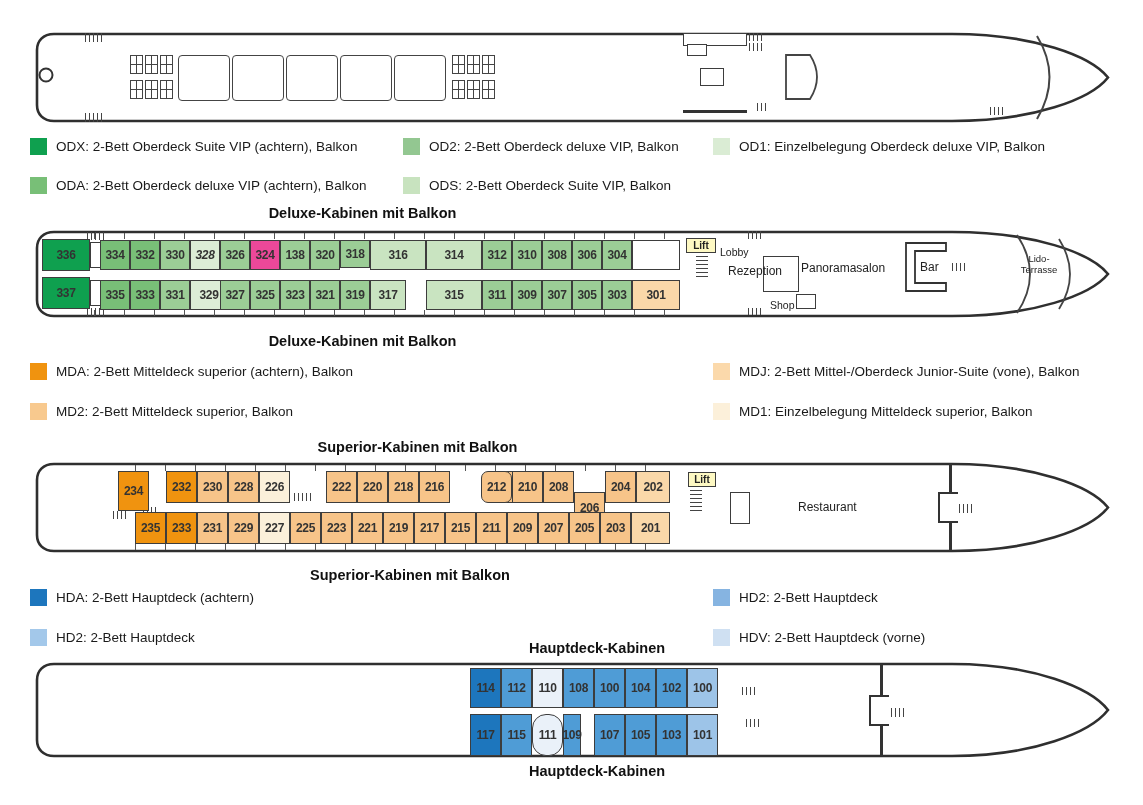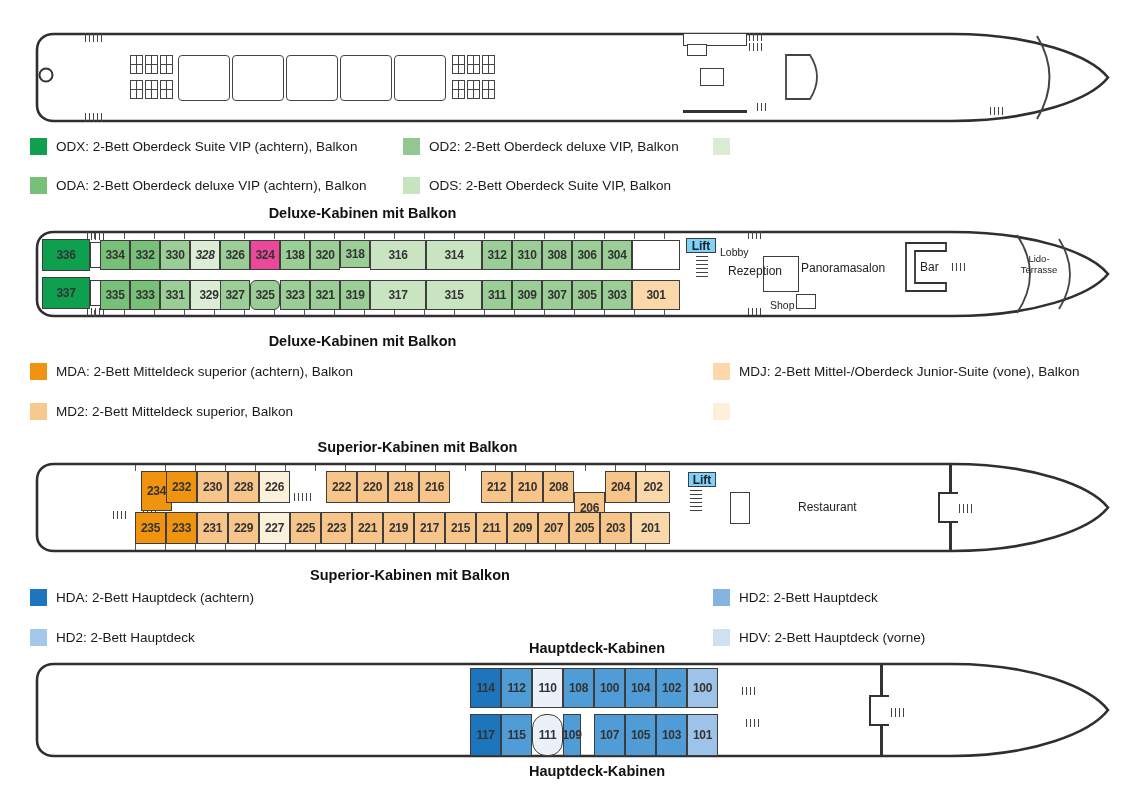--- a/index.html
+++ b/index.html
@@ -16,22 +16,22 @@
   .box{position:absolute;border:1.5px solid #3d3d3d;background:#fff;box-sizing:border-box;}
   .hatch{position:absolute;background:repeating-linear-gradient(90deg,#444 0 1.5px,transparent 1.5px 4px);}
   .hatch-h{position:absolute;background:repeating-linear-gradient(0deg,#444 0 1.5px,transparent 1.5px 4px);}
   .balcony{position:absolute;background:repeating-linear-gradient(90deg,#555 0 1.2px,transparent 1.2px 30px);}
   .line-v{position:absolute;background:#333;width:2.5px;}
   .line-h{position:absolute;background:#333;height:2.5px;}
   .door-bracket{position:absolute;border:2px solid #333;border-right:none;background:#fff;box-sizing:border-box;}
   .room-label{position:absolute;color:#222;white-space:nowrap;font-size:12px;}
   .room-label.sm{font-size:10.5px;}
   .room-label.xs{font-size:9.5px;line-height:11px;text-align:center;}
-  .lift-box{position:absolute;border:1.5px solid #3d3d3d;background:#7dd3fc;box-sizing:border-box;
-            display:flex;align-items:center;justify-content:center;font-size:12px;font-weight:700;color:#222;}
+  .lift-box{position:absolute;border:1.5px solid #3d3d3d;background:#fef9c3;box-sizing:border-box;
+            display:flex;align-items:center;justify-content:center;font-size:10px;font-weight:700;color:#222;}
   .bracket{position:absolute;display:flex;align-items:center;height:16px;color:#111;flex-direction:column;}
   .bracket .tick{width:2px;height:13px;background:#222;}
   .bracket .bline{flex:1;height:2px;background:#222;}
   .bracket .blabel{padding:0 9px;font-size:14.5px;font-weight:700;white-space:nowrap;}
   .legend-item{position:absolute;display:flex;align-items:flex-start;gap:9px;}
   .legend-item .swatch{width:17px;height:17px;flex:none;}
   .legend-item .ltext{font-size:13.5px;color:#1a1a1a;white-space:nowrap;padding-top:1px;}
   .chair{position:absolute;width:13px;height:19px;border:1.5px solid #444;box-sizing:border-box;background:
     linear-gradient(90deg,transparent calc(50% - .7px),#444 calc(50% - .7px),#444 calc(50% + .7px),transparent calc(50% + .7px)),
     linear-gradient(0deg,transparent calc(50% - .7px),#444 calc(50% - .7px),#444 calc(50% + .7px),transparent calc(50% + .7px));}
@@ -84,20 +84,21 @@
     <div class="legend-item" style="left: 30px; top: 138px;">
       <span class="swatch" style="background: rgb(15, 160, 79);"></span>
       <span class="ltext">ODX: 2-Bett Oberdeck Suite VIP (achtern), Balkon</span>
     </div>
     <div class="legend-item" style="left: 403px; top: 138px;">
       <span class="swatch" style="background: rgb(147, 199, 145);"></span>
       <span class="ltext">OD2: 2-Bett Oberdeck deluxe VIP, Balkon</span>
     </div>
     <div class="legend-item" style="left: 713px; top: 138px;">
       <span class="swatch" style="background: rgb(218, 236, 212);"></span>
+      <span class="ltext">OD1: Einzelbelegung Oberdeck deluxe VIP, Balkon</span>
     </div>
     <div class="legend-item" style="left: 30px; top: 177px;">
       <span class="swatch" style="background: rgb(120, 191, 119);"></span>
       <span class="ltext">ODA: 2-Bett Oberdeck deluxe VIP (achtern), Balkon</span>
     </div>
     <div class="legend-item" style="left: 403px; top: 177px;">
       <span class="swatch" style="background: rgb(200, 227, 191);"></span>
       <span class="ltext">ODS: 2-Bett Oberdeck Suite VIP, Balkon</span>
     </div>
     <div class="legend-item" style="left: 30px; top: 363px;">
@@ -107,20 +108,21 @@
     <div class="legend-item" style="left: 713px; top: 363px;">
       <span class="swatch" style="background: rgb(251, 217, 171);"></span>
       <span class="ltext">MDJ: 2-Bett Mittel-/Oberdeck Junior-Suite (vone), Balkon</span>
     </div>
     <div class="legend-item" style="left: 30px; top: 403px;">
       <span class="swatch" style="background: rgb(248, 201, 142);"></span>
       <span class="ltext">MD2: 2-Bett Mitteldeck superior, Balkon</span>
     </div>
     <div class="legend-item" style="left: 713px; top: 403px;">
       <span class="swatch" style="background: rgb(252, 240, 218);"></span>
+      <span class="ltext">MD1: Einzelbelegung Mitteldeck superior, Balkon</span>
     </div>
     <div class="legend-item" style="left: 30px; top: 589px;">
       <span class="swatch" style="background: rgb(29, 118, 189);"></span>
       <span class="ltext">HDA: 2-Bett Hauptdeck (achtern)</span>
     </div>
     <div class="legend-item" style="left: 713px; top: 589px;">
       <span class="swatch" style="background: rgb(134, 180, 225);"></span>
       <span class="ltext">HD2: 2-Bett Hauptdeck</span>
     </div>
     <div class="legend-item" style="left: 30px; top: 629px;">
@@ -207,25 +209,25 @@
       <div class="cabin" style="left: 482px; top: 12px; width: 30px; height: 30px; background: rgb(155, 205, 150);">310</div>
       <div class="cabin" style="left: 512px; top: 12px; width: 30px; height: 30px; background: rgb(155, 205, 150);">308</div>
       <div class="cabin" style="left: 542px; top: 12px; width: 30px; height: 30px; background: rgb(155, 205, 150);">306</div>
       <div class="cabin" style="left: 572px; top: 12px; width: 30px; height: 30px; background: rgb(155, 205, 150);">304</div>
       <div class="cabin" style="left: 602px; top: 12px; width: 48px; height: 30px; background: rgb(255, 255, 255);"></div>
       <div class="cabin" style="left: 70px; top: 52px; width: 30px; height: 30px; background: rgb(120, 191, 119);">335</div>
       <div class="cabin" style="left: 100px; top: 52px; width: 30px; height: 30px; background: rgb(120, 191, 119);">333</div>
       <div class="cabin" style="left: 130px; top: 52px; width: 30px; height: 30px; background: rgb(155, 205, 150);">331</div>
       <div class="cabin" style="left: 160px; top: 52px; width: 38px; height: 30px; background: rgb(220, 237, 214);">329</div>
       <div class="cabin" style="left: 190px; top: 52px; width: 30px; height: 30px; background: rgb(155, 205, 150);">327</div>
-      <div class="cabin" style="left: 220px; top: 52px; width: 30px; height: 30px; background: rgb(155, 205, 150); border-radius: 6px;">325</div>
+      <div class="cabin" style="left: 220px; top: 52px; width: 30px; height: 30px; background: rgb(155, 205, 150);">325</div>
       <div class="cabin" style="left: 250px; top: 52px; width: 30px; height: 30px; background: rgb(155, 205, 150);">323</div>
       <div class="cabin" style="left: 280px; top: 52px; width: 30px; height: 30px; background: rgb(155, 205, 150);">321</div>
       <div class="cabin" style="left: 310px; top: 52px; width: 30px; height: 30px; background: rgb(155, 205, 150);">319</div>
-      <div class="cabin" style="left: 340px; top: 52px; width: 56px; height: 30px; background: rgb(201, 228, 193);">317</div>
+      <div class="cabin" style="left: 340px; top: 52px; width: 36px; height: 30px; background: rgb(201, 228, 193);">317</div>
       <div class="cabin" style="left: 396px; top: 52px; width: 56px; height: 30px; background: rgb(201, 228, 193);">315</div>
       <div class="cabin" style="left: 452px; top: 52px; width: 30px; height: 30px; background: rgb(155, 205, 150);">311</div>
       <div class="cabin" style="left: 482px; top: 52px; width: 30px; height: 30px; background: rgb(155, 205, 150);">309</div>
       <div class="cabin" style="left: 512px; top: 52px; width: 30px; height: 30px; background: rgb(155, 205, 150);">307</div>
       <div class="cabin" style="left: 542px; top: 52px; width: 30px; height: 30px; background: rgb(155, 205, 150);">305</div>
       <div class="cabin" style="left: 572px; top: 52px; width: 30px; height: 30px; background: rgb(155, 205, 150);">303</div>
       <div class="cabin" style="left: 602px; top: 52px; width: 48px; height: 30px; background: rgb(250, 216, 169);">301</div>
     </div>
   <div class="lift-box" style="left:656px;top:10px;width:30px;height:15px;">Lift</div>
   <div class="hatch" style="left:718px;top:3px;width:16px;height:8px;"></div>
@@ -248,31 +250,31 @@
 
 <div class="deck" id="deck3">
   <svg class="hull" width="1080" height="95" viewBox="0 0 1080 95">
     <path d="M 24,4 H 922 C 1004,4 1061,26 1078,47.5 C 1061,69 1004,91 922,91 H 24 C 13,91 7,84 7,75 V 20 C 7,11 13,4 24,4 Z" fill="#fff" stroke="#2f2f2f" stroke-width="2.6"></path>
   </svg>
   <div class="balcony" style="left:105px;top:5px;width:535px;height:6px;"></div>
   <div class="balcony" style="left:105px;top:84px;width:535px;height:6px;"></div>
   <div class="hatch" style="left:83px;top:51px;width:16px;height:8px;"></div>
   <div class="hatch" style="left:113px;top:47px;width:16px;height:8px;"></div>
   <div id="md-cabins" class="abs" style="left:0;top:0;">
-      <div class="cabin" style="left: 111px; top: 11px; width: 31px; height: 40px; background: rgb(240, 147, 15);">234</div>
+      <div class="cabin" style="left: 88px; top: 11px; width: 31px; height: 40px; background: rgb(240, 147, 15);">234</div>
       <div class="cabin" style="left: 136px; top: 11px; width: 31px; height: 32px; background: rgb(240, 147, 15);">232</div>
       <div class="cabin" style="left: 167px; top: 11px; width: 31px; height: 32px; background: rgb(247, 196, 137);">230</div>
       <div class="cabin" style="left: 198px; top: 11px; width: 31px; height: 32px; background: rgb(247, 196, 137);">228</div>
       <div class="cabin" style="left: 229px; top: 11px; width: 31px; height: 32px; background: rgb(251, 240, 218);">226</div>
       <div class="cabin" style="left: 296px; top: 11px; width: 31px; height: 32px; background: rgb(247, 196, 137);">222</div>
       <div class="cabin" style="left: 327px; top: 11px; width: 31px; height: 32px; background: rgb(247, 196, 137);">220</div>
       <div class="cabin" style="left: 358px; top: 11px; width: 31px; height: 32px; background: rgb(247, 196, 137);">218</div>
       <div class="cabin" style="left: 389px; top: 11px; width: 31px; height: 32px; background: rgb(247, 196, 137);">216</div>
       <div class="cabin" style="left: 420px; top: 11px; width: 31px; height: 32px; background: rgb(247, 196, 137); margin-left: 44px;">214</div>
-      <div class="cabin" style="left: 451px; top: 11px; width: 31px; height: 32px; background: rgb(247, 196, 137);">212</div>
+      <div class="cabin" style="left: 451px; top: 11px; width: 31px; height: 32px; background: rgb(247, 196, 137); border-radius: 7px;">212</div>
       <div class="cabin" style="left: 482px; top: 11px; width: 31px; height: 32px; background: rgb(247, 196, 137);">210</div>
       <div class="cabin" style="left: 513px; top: 11px; width: 31px; height: 32px; background: rgb(247, 196, 137);">208</div>
       <div class="cabin" style="left: 544px; top: 11px; width: 31px; height: 32px; background: rgb(247, 196, 137); margin-top: 21px;">206</div>
       <div class="cabin" style="left: 575px; top: 11px; width: 31px; height: 32px; background: rgb(247, 196, 137);">204</div>
       <div class="cabin" style="left: 606px; top: 11px; width: 34px; height: 32px; background: rgb(250, 216, 169);">202</div>
       <div class="cabin" style="left: 105px; top: 52px; width: 31px; height: 32px; background: rgb(240, 147, 15);">235</div>
       <div class="cabin" style="left: 136px; top: 52px; width: 31px; height: 32px; background: rgb(240, 147, 15);">233</div>
       <div class="cabin" style="left: 167px; top: 52px; width: 31px; height: 32px; background: rgb(247, 196, 137);">231</div>
       <div class="cabin" style="left: 198px; top: 52px; width: 31px; height: 32px; background: rgb(247, 196, 137);">229</div>
       <div class="cabin" style="left: 229px; top: 52px; width: 31px; height: 32px; background: rgb(251, 240, 218);">227</div>

